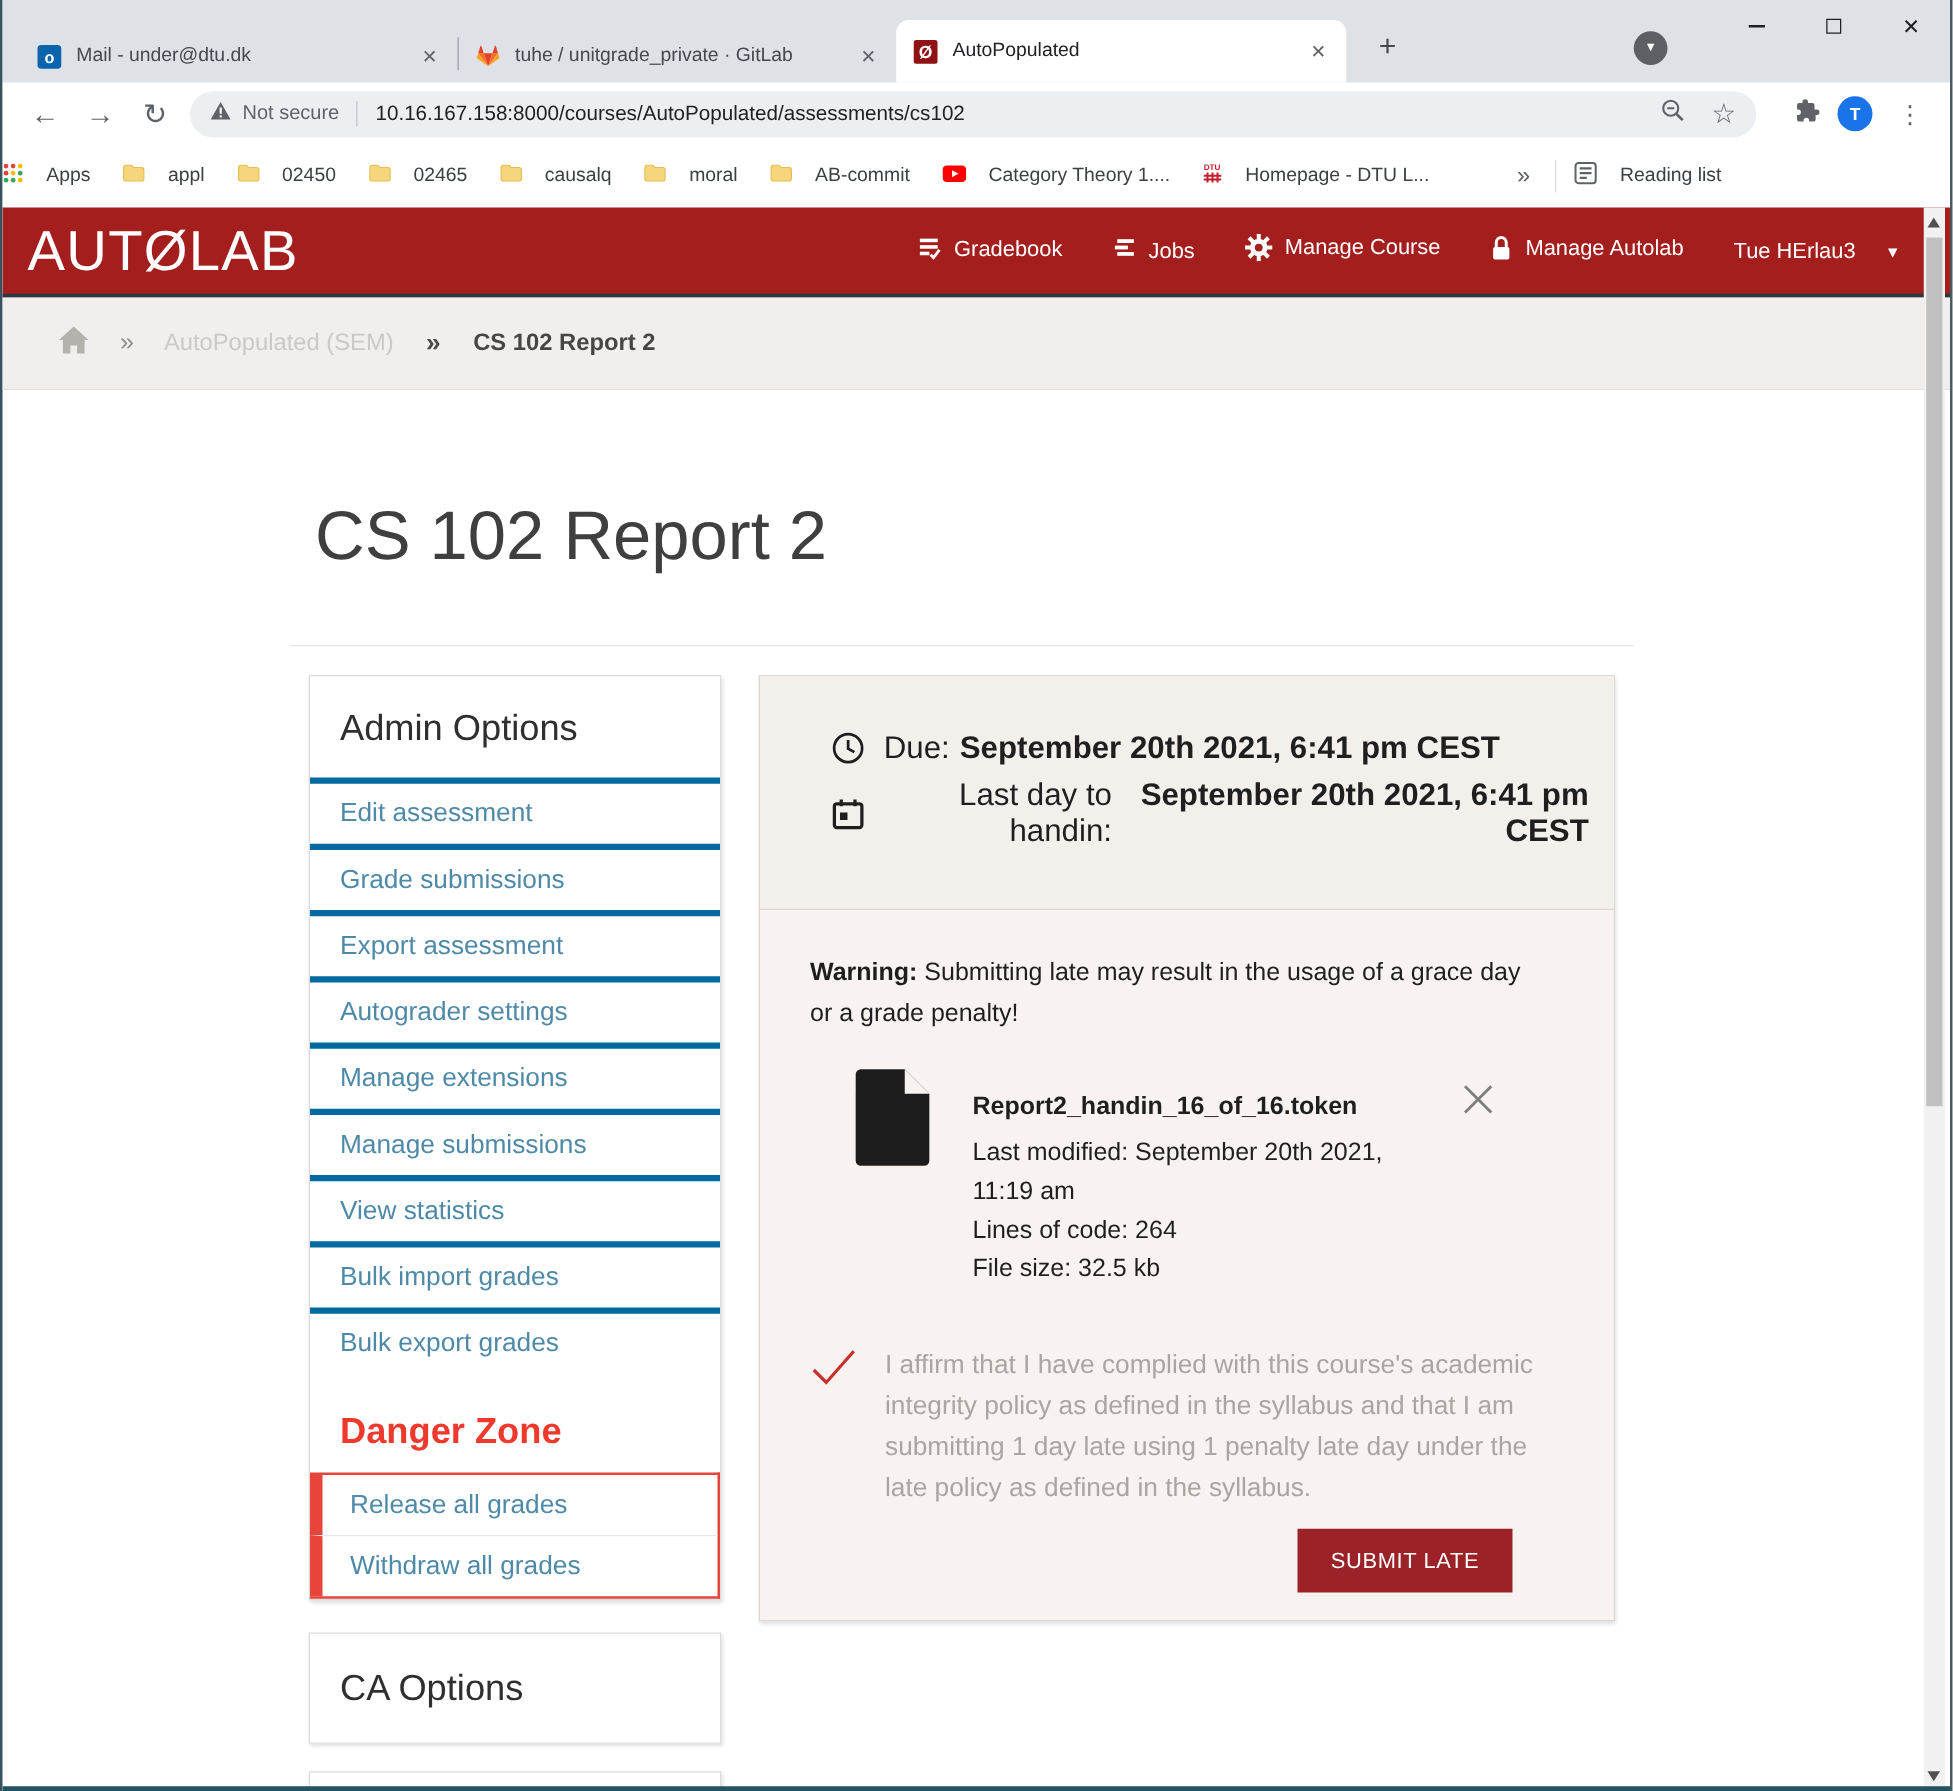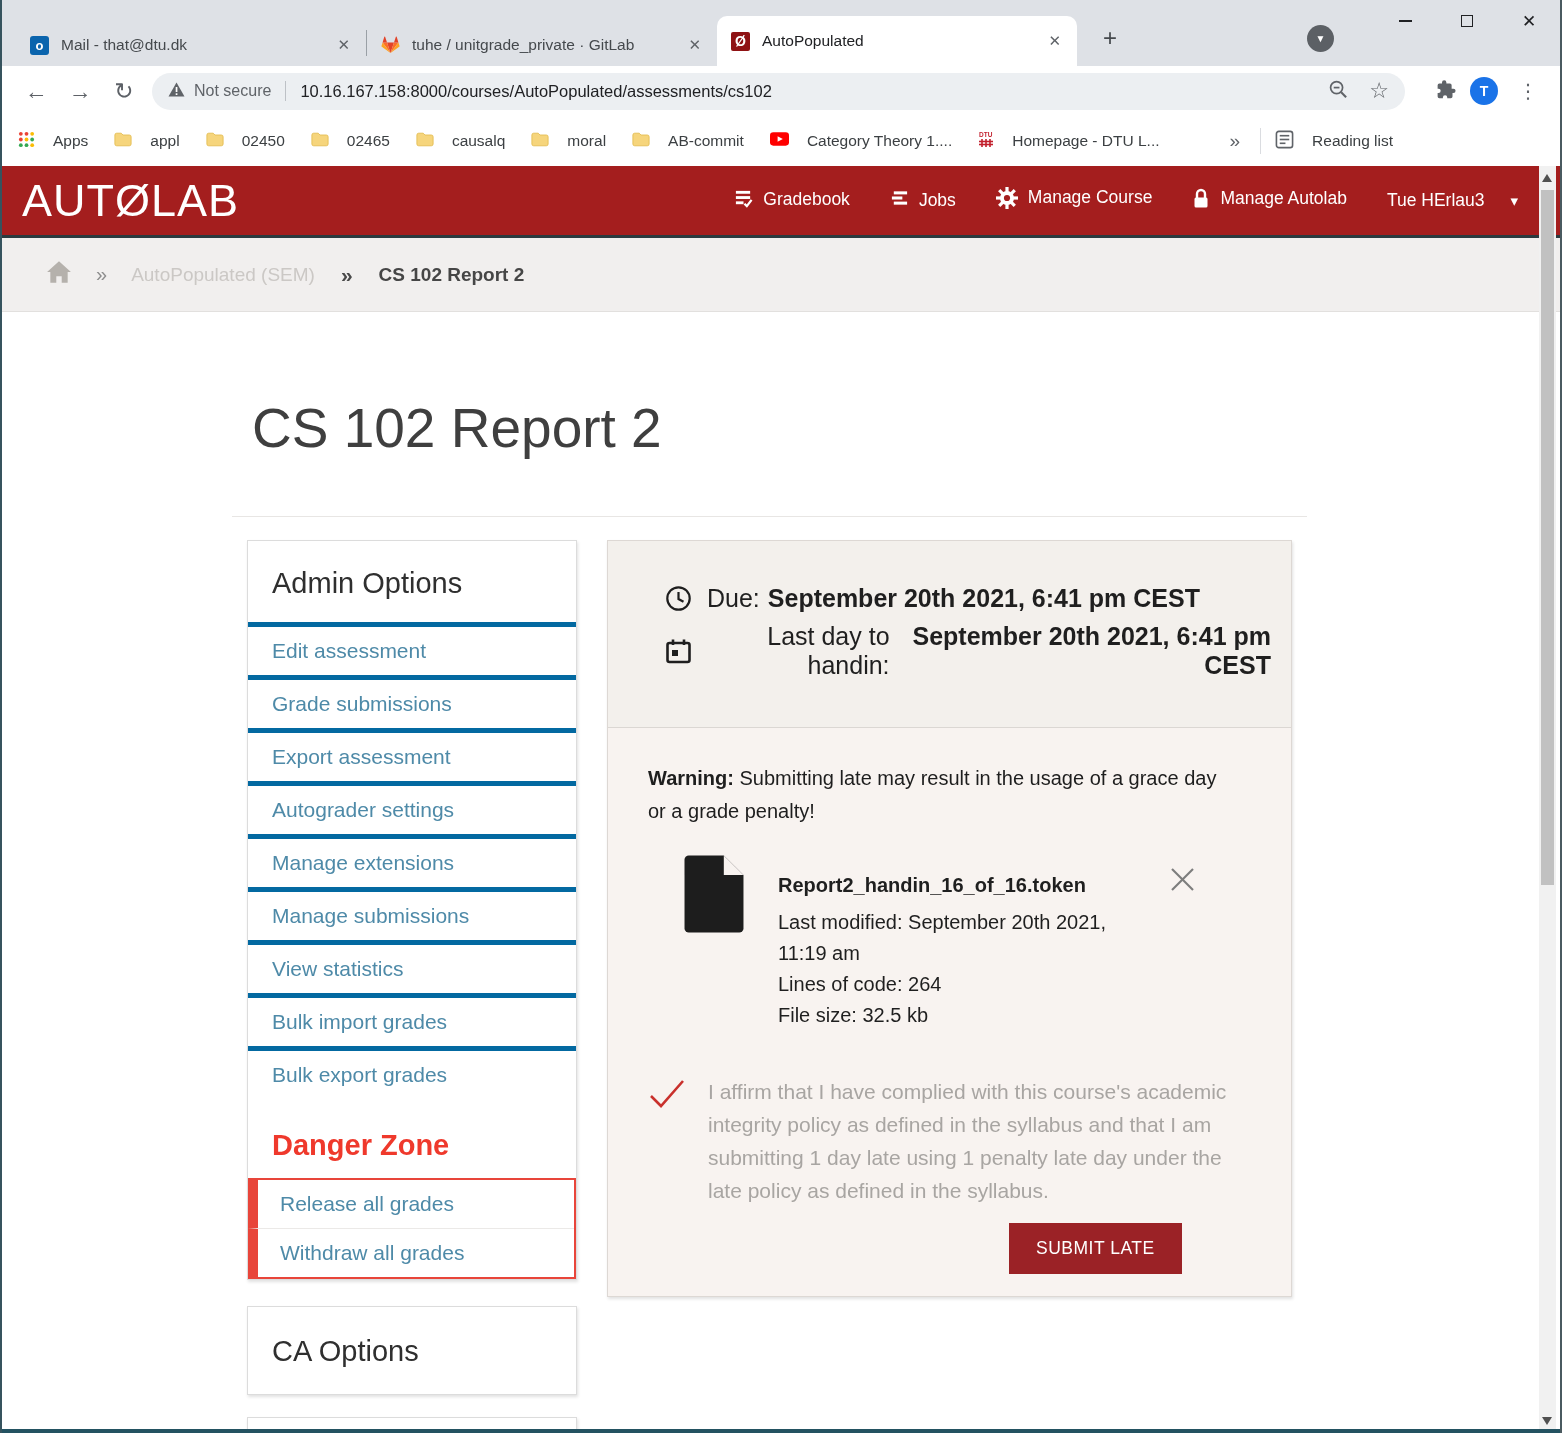--- a/index.html
+++ b/index.html
@@ -37,21 +37,21 @@
   .omni-div { width:1px; height:20px; background:#bdc1c6; margin:0 14px; }
   .omni-url { color:#202124; font-size:16.5px; white-space:nowrap; }
   .omni-right { margin-left:auto; display:flex; align-items:center; gap:20px; }
   .star-glyph { font-size:22px; color:#5f6368; }
   .toolbar-right { display:flex; align-items:center; gap:14px; padding-right:6px; }
   .avatar { width:28px; height:28px; border-radius:50%; background:#1a73e8; color:#fff; font-size:14px;
             font-weight:bold; display:flex; align-items:center; justify-content:center; }
   .dots-glyph { font-size:20px; color:#5f6368; padding:0 6px; }
 
   
-  .bookmarks { height:50px; background:#fff; display:flex; align-items:center; padding-left:16px;
+  .bookmarks { height:50px; background:#fff; display:flex; align-items:center; 
                font-size:15.5px; color:#3c4043; }
   .bm { display:flex; align-items:center; margin-right:26px; white-space:nowrap; }
   .bm svg, .bm .bm-ic { margin-right:9px; flex:none; }
   .bm-chevron { font-size:19px; color:#5f6368; margin:0 6px 0 2px; }
   .bm-div { width:1px; height:26px; background:#dadce0; margin:0 14px; }
 
   
   .al-header { height:72px; background:#a41e1e; border-bottom:3px solid #2b3a3f; display:flex; align-items:center; }
   .al-logo { margin-left:20px; font-size:45px; color:#fff; letter-spacing:1px; }
   .al-nav { margin-left:auto; display:flex; align-items:center; gap:40px; padding-right:42px;
@@ -97,21 +97,21 @@
   .warning-p { padding:34px 58px 0 40px; font-size:20px; line-height:33px; color:#1e1e1e; }
   .warning-p b { font-weight:bold; }
   .file-row { position:relative; display:flex; margin:26px 0 0 75px; }
   .file-info { margin-left:33px; font-size:20px; color:#1f1f1f; line-height:31px; }
   .file-name { font-weight:bold; margin:16px 0 6px; }
   .file-modified { width:330px; }
   .file-close { position:absolute; right:95px; top:12px; }
   .affirm-row { display:flex; margin:44px 0 0 40px; }
   .affirm-row svg { flex:none; margin-top:4px; }
   .affirm-text { margin-left:22px; width:553px; font-size:21px; line-height:33px; color:#a8a5a2; }
-  .submit-col { width:230px; margin:16px 52px 0 auto; display:flex; flex-direction:row; align-items:center; }
+  .submit-col { width:230px; margin:16px 52px 0 auto; display:flex; flex-direction:column; align-items:center; }
   .submit-btn { background:#9b2226; color:#fff; border:none; padding:15px 27px; font-size:17.5px;
                 letter-spacing:0.5px; font-family:"Liberation Sans",sans-serif; }
   .sub-notes { margin-top:40px; width:185px; text-align:center; font-size:15.5px; line-height:24.5px; color:#2f2f2f; }
   .sub-notes .bold { font-weight:bold; }
 
   
   .scrollbar { position:absolute; top:166px; right:4px; bottom:0; width:17px; background:#f1f1f1; z-index:50; }
   .sb-up, .sb-down { position:absolute; left:3px; width:0; height:0; }
   .sb-up { top:8px; border-left:5.5px solid transparent; border-right:5.5px solid transparent; border-bottom:8px solid #505050; }
   .sb-down { bottom:8px; border-left:5.5px solid transparent; border-right:5.5px solid transparent; border-top:8px solid #505050; }
@@ -120,21 +120,21 @@
 </style>
 </head>
 <body>
 
 <div class="window">
 
   <div class="chrome-top">
     <div class="tabs">
       <div class="tab">
         <span class="favicon fav-outlook">o</span>
-        <span class="tab-title">Mail - that@dtu.dk</span>
+        <span class="tab-title">Mail - under@dtu.dk</span>
         <span class="tab-close">✕</span>
       </div>
       <div class="tab-sep"></div>
       <div class="tab">
         <span class="favicon">
           <svg width="19" height="18" viewBox="0 0 24 22">
             <path fill="#e24329" d="M12 21L7.6 7.9h8.8z"></path>
             <path fill="#fc6d26" d="M12 21L2 7.9h5.6zM12 21l10-13.1h-5.6z"></path>
             <path fill="#fca326" d="M2 7.9L.6 12.2a1 1 0 0 0 .4 1.1L12 21zM22 7.9l1.4 4.3a1 1 0 0 1-.4 1.1L12 21z"></path>
             <path fill="#e24329" d="M2 7.9h5.6L5.2.7a.5.5 0 0 0-1 0zM22 7.9h-5.6L18.8.7a.5.5 0 0 1 1 0z"></path>

